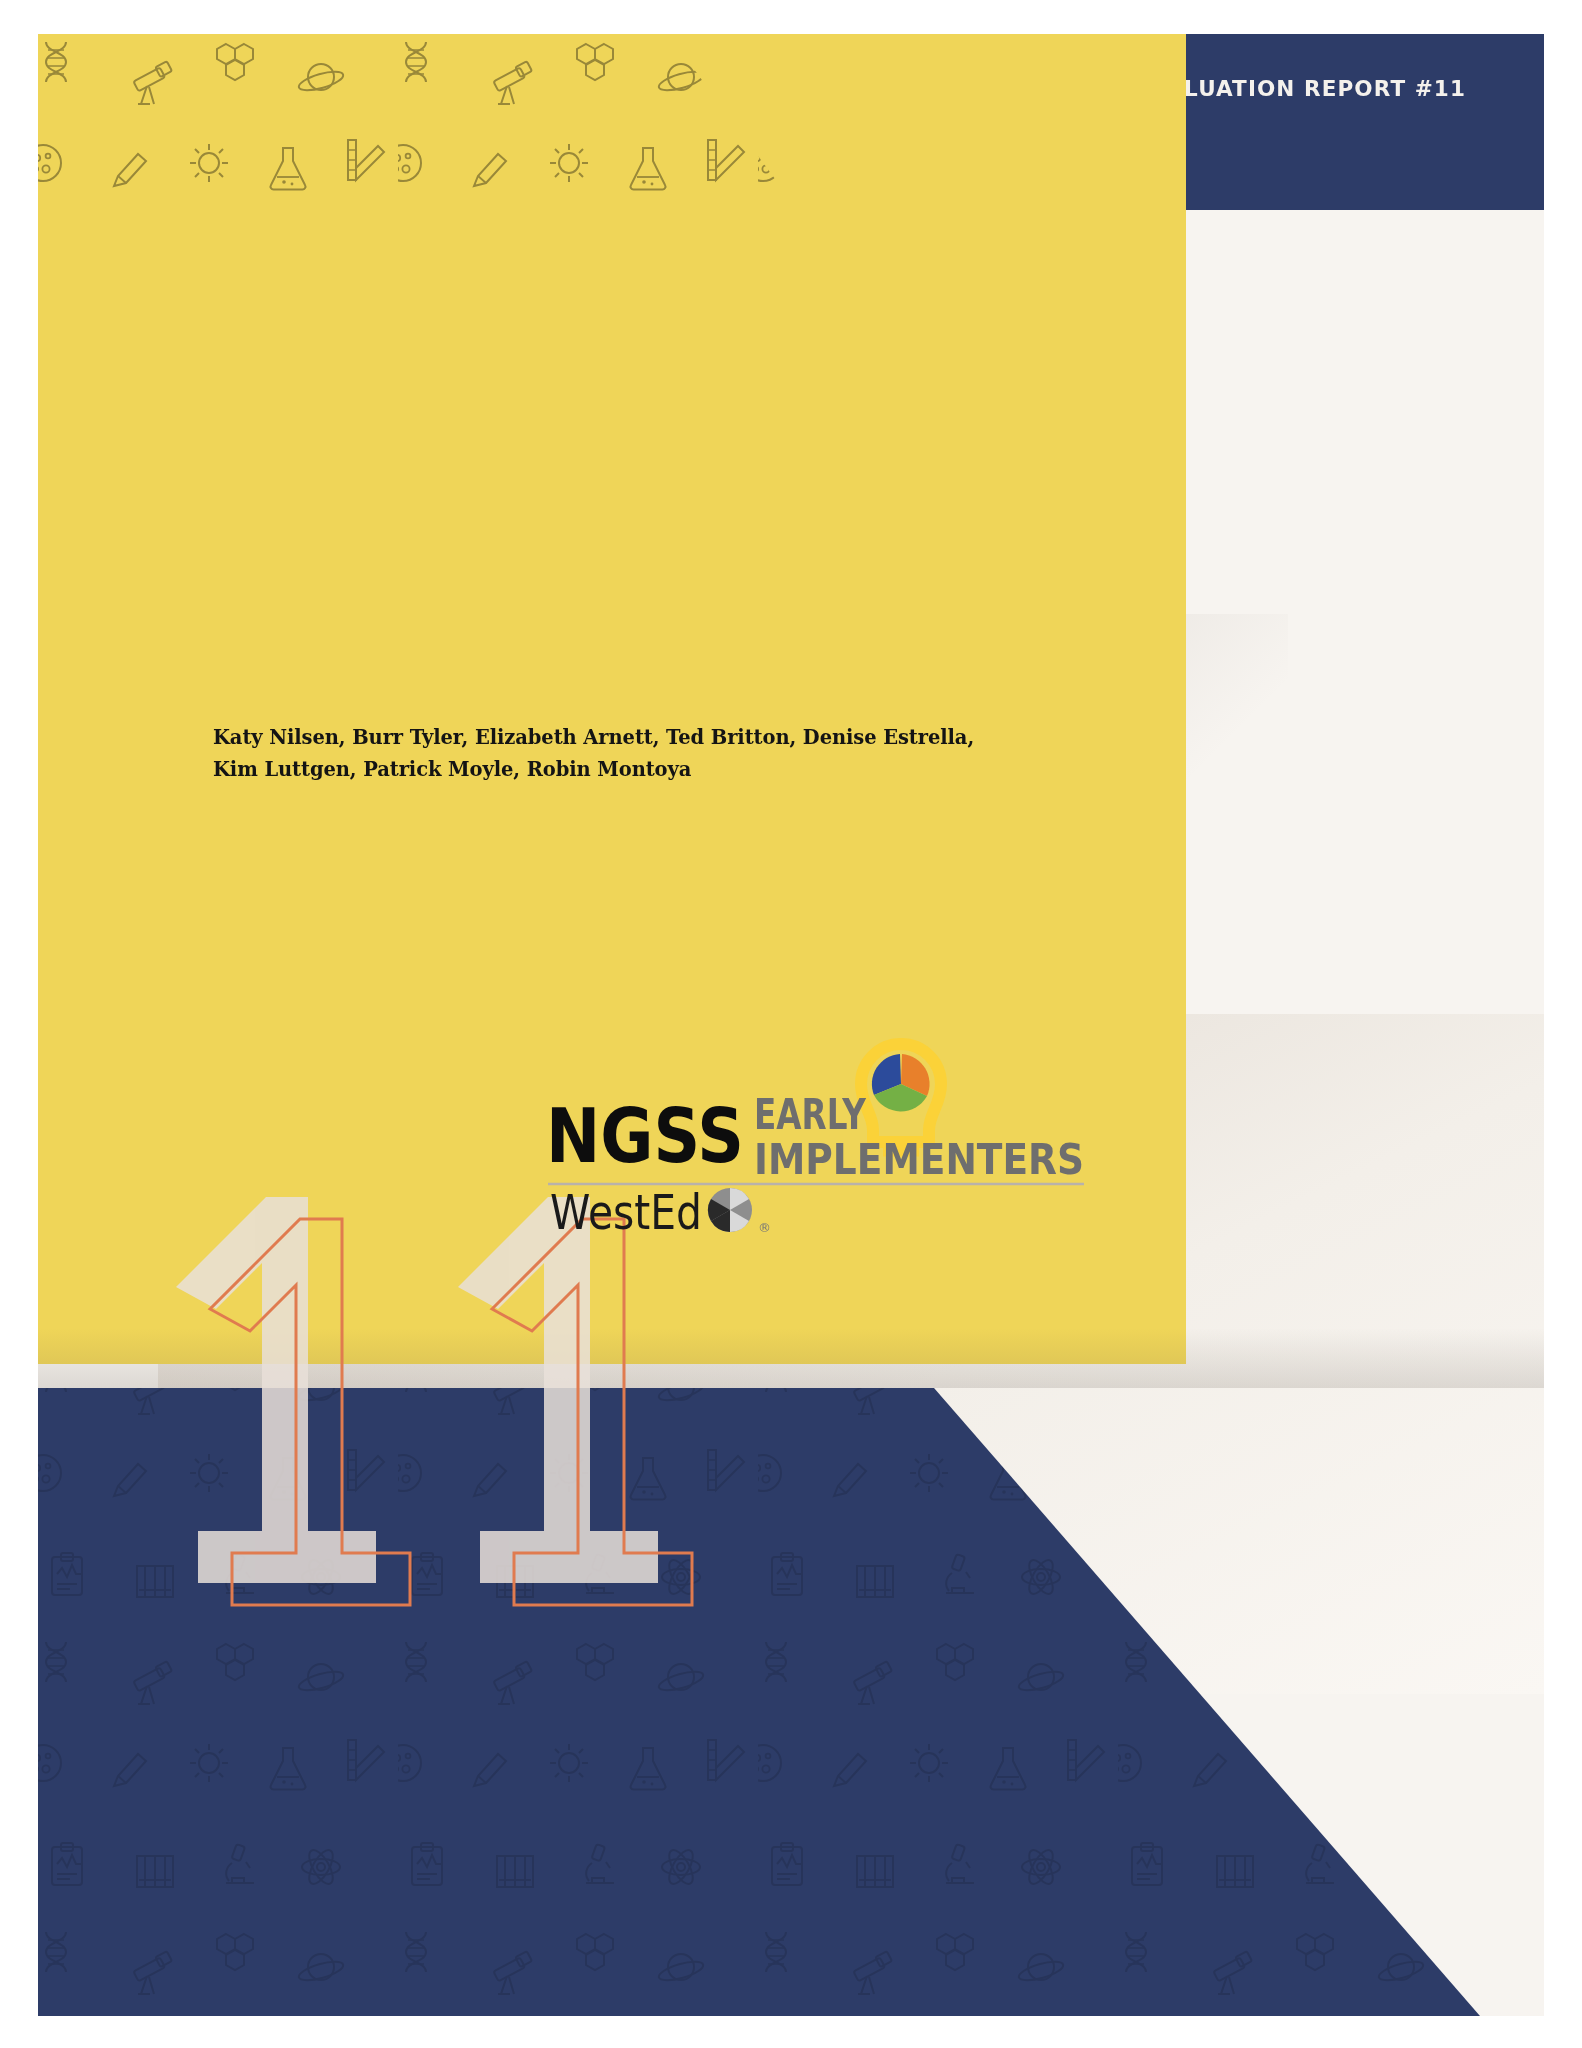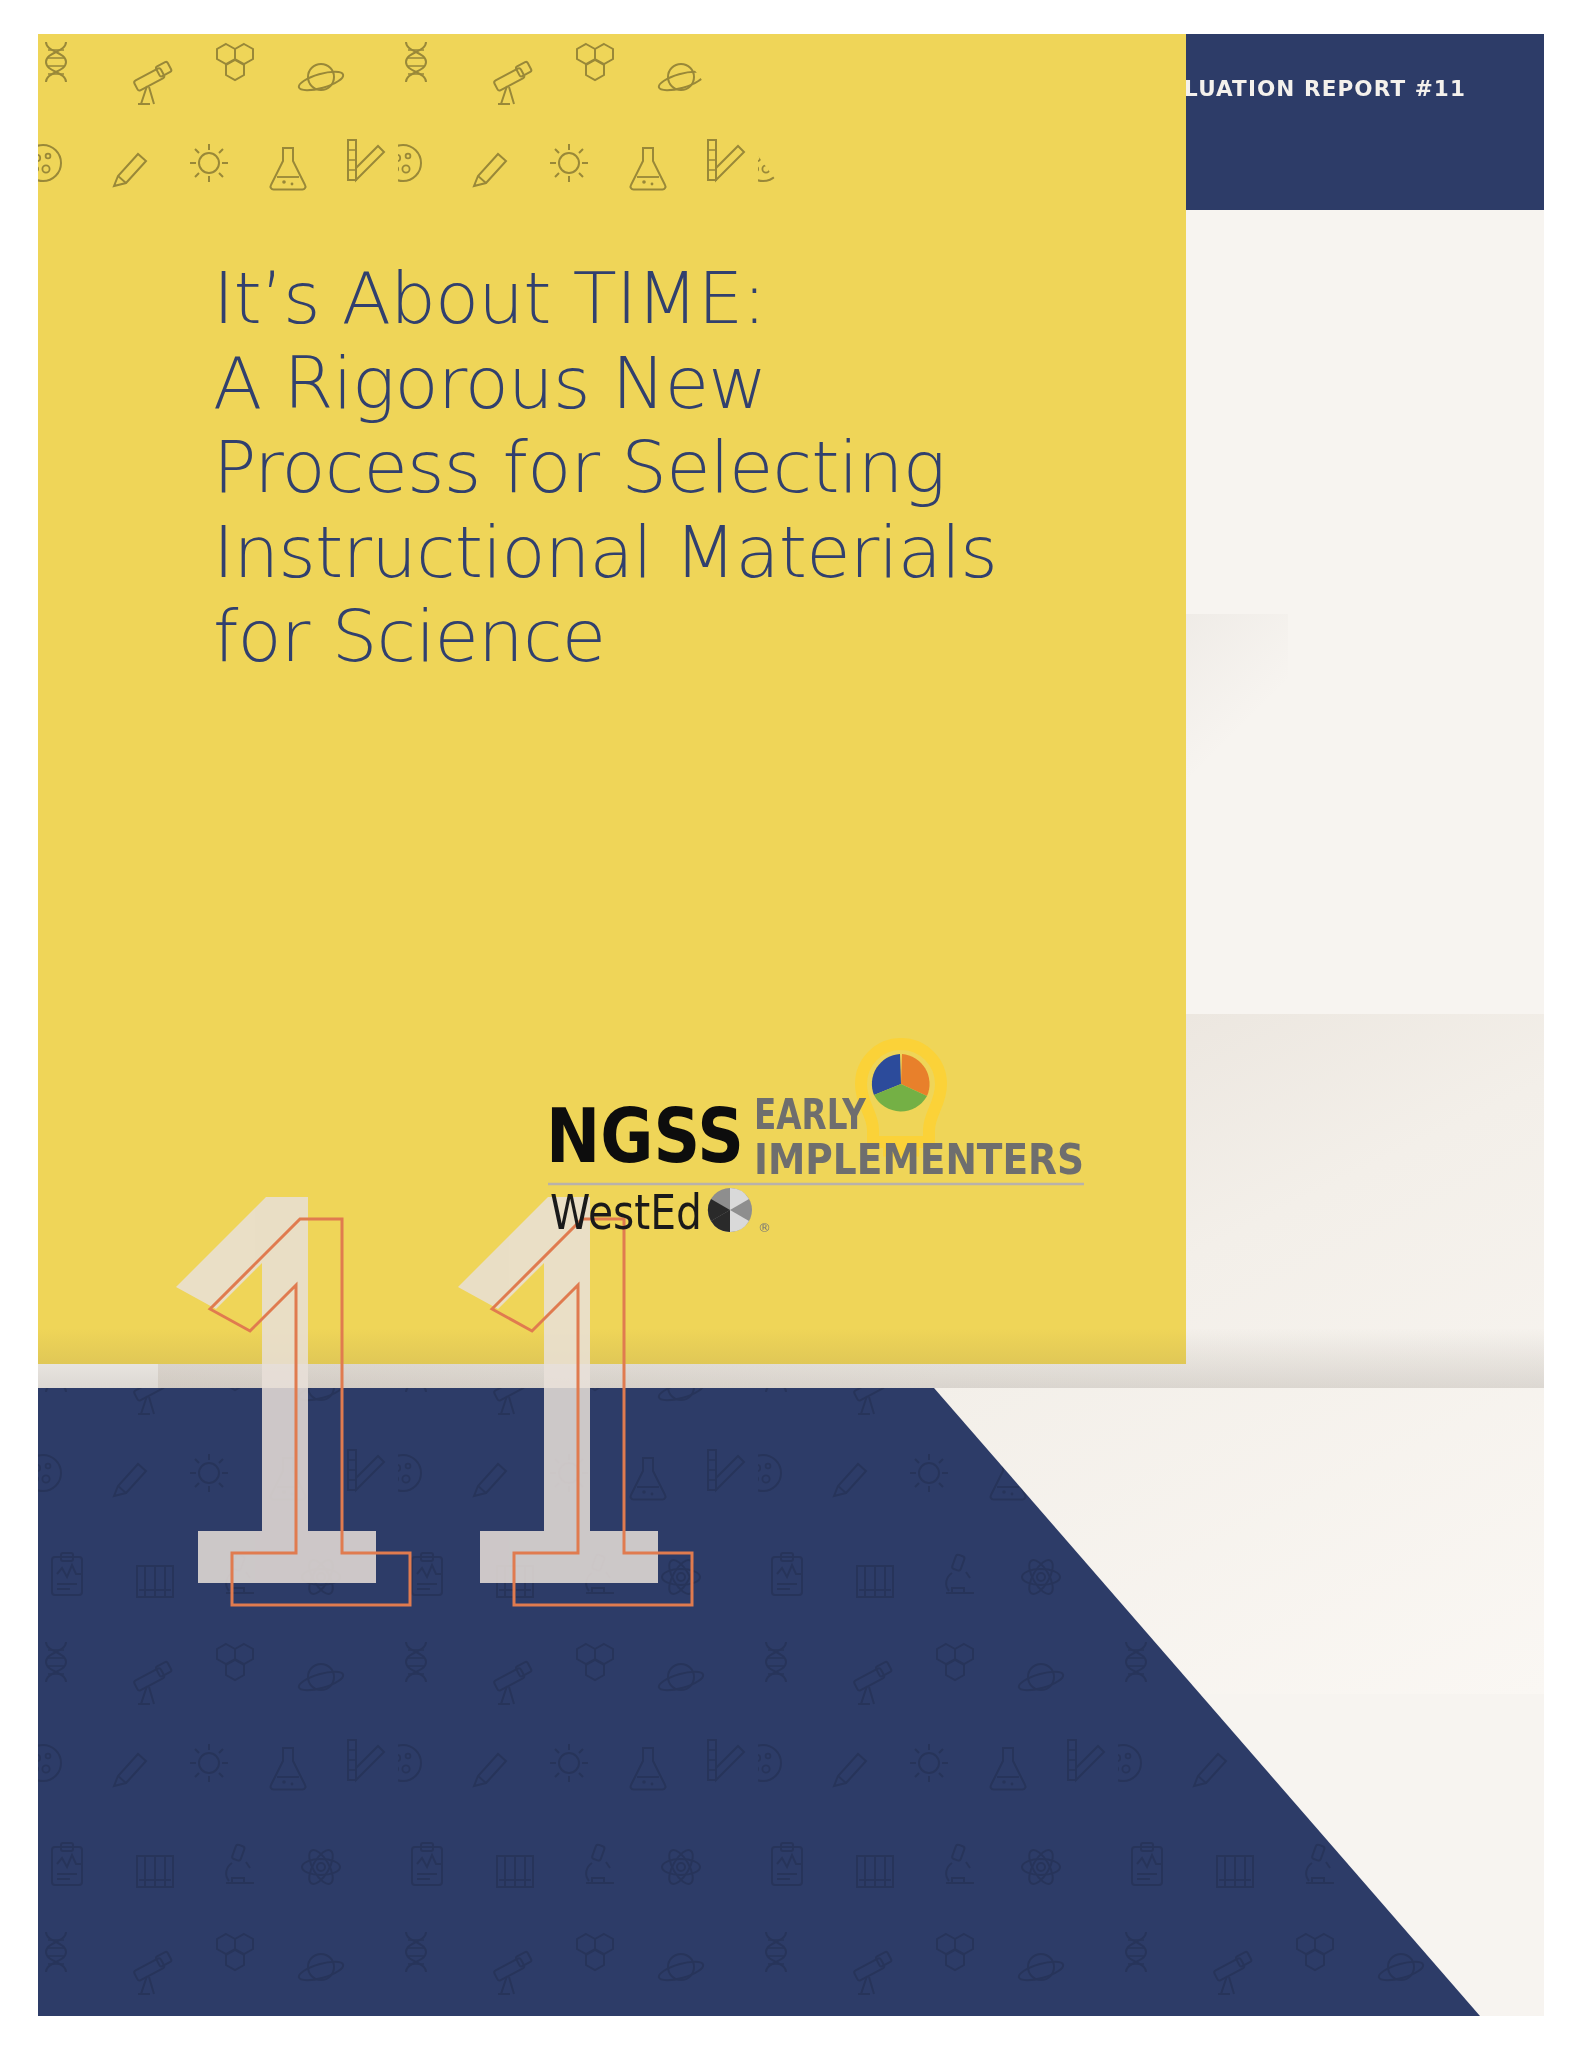--- a/index.html
+++ b/index.html
@@ -319,26 +319,23 @@
     <div class="pattern-band-yellow">
       <svg width="1148" height="176" style="color:#c79f2a" aria-hidden="true">
         <rect width="1148" height="176" fill="url(#sciPattern)"></rect>
       </svg>
     </div>
 
     <div class="top-bar">
       <div class="top-bar-label">JUNE 2020  |  EVALUATION REPORT #11</div>
     </div>
 
-    <div class="title">It’s About TIME:
-A Rigorous New
-Process for Selecting
-Instructional Materials
-for Science</div>
-
+
+    <div class="authors">Katy Nilsen, Burr Tyler, Elizabeth Arnett, Ted Britton, Denise Estrella,
+Kim Luttgen, Patrick Moyle, Robin Montoya</div>
 
     <div class="numeral-wrap">
       <svg viewBox="0 0 640 480" aria-hidden="true">
 
         <g fill="#e9e0d9" opacity="0.85">
           <polygon points="18,128 108,38 150,38 150,372 218,372 218,424 40,424 40,372 104,372 104,104 58,150"></polygon>
           <polygon points="300,128 390,38 432,38 432,372 500,372 500,424 322,424 322,372 386,372 386,104 340,150"></polygon>
         </g>
 
         <g fill="none" stroke="#e07b4f" stroke-width="3">

